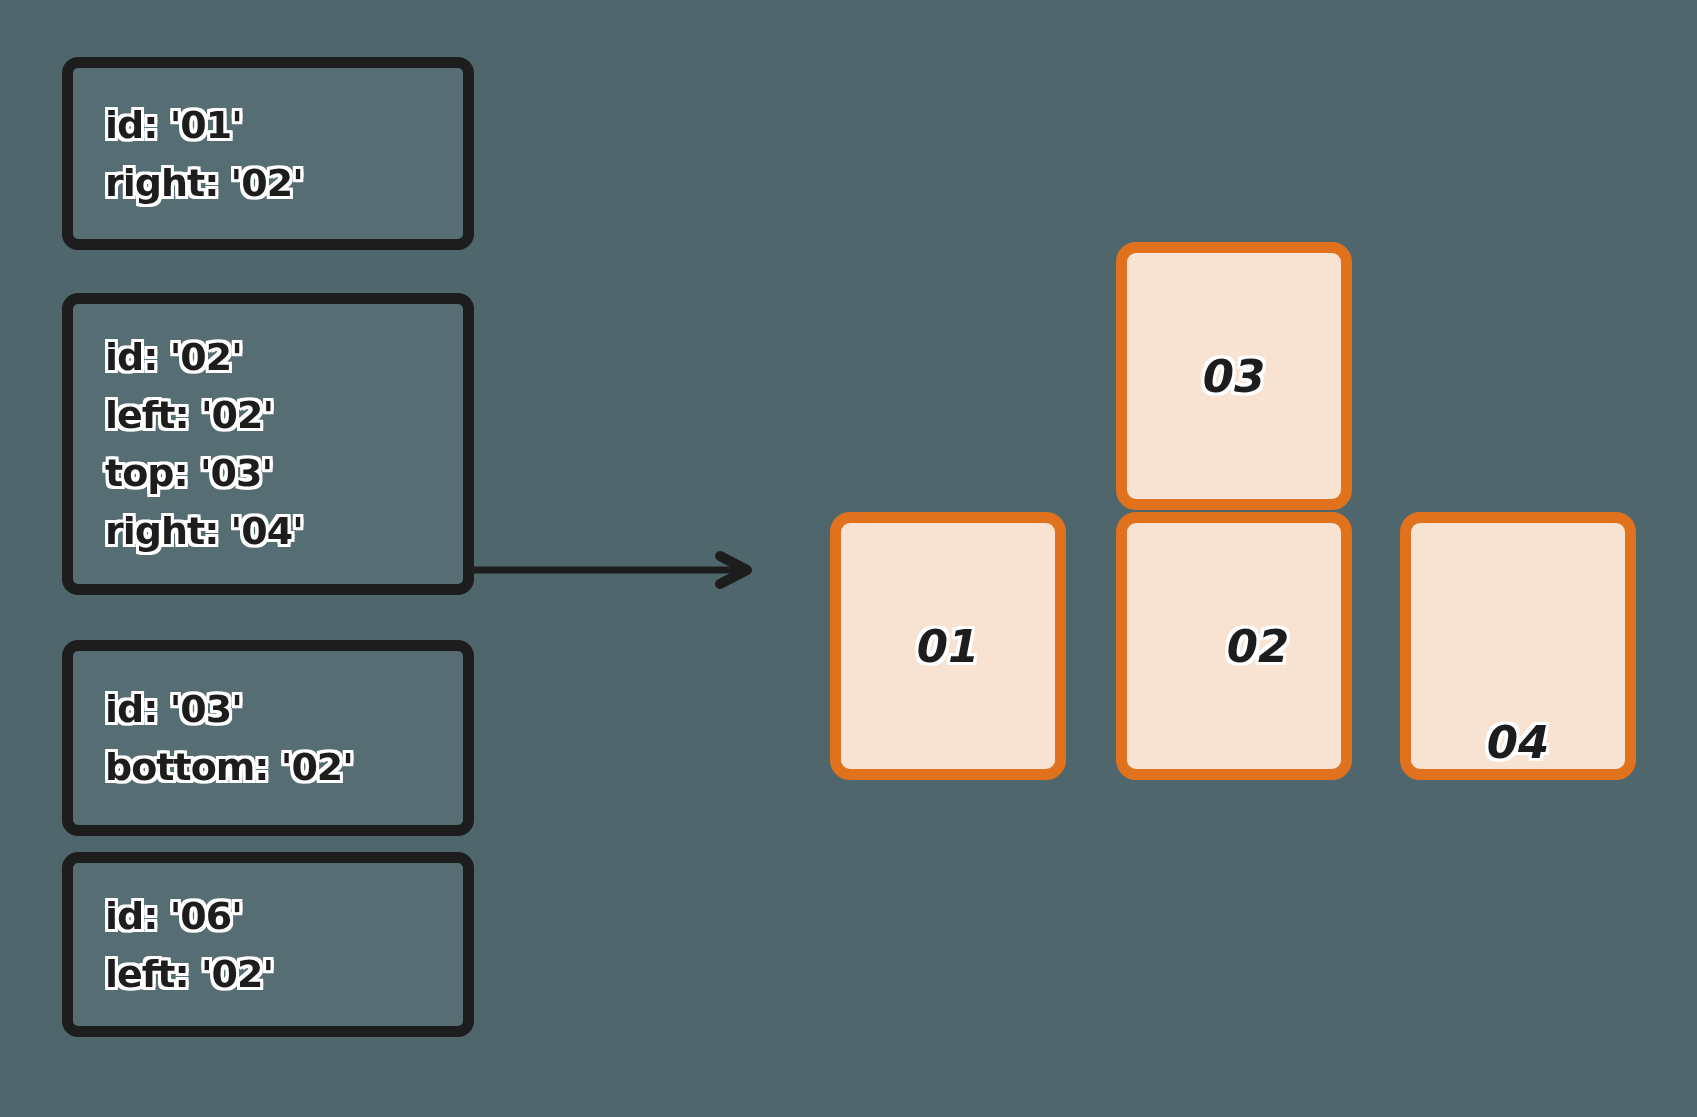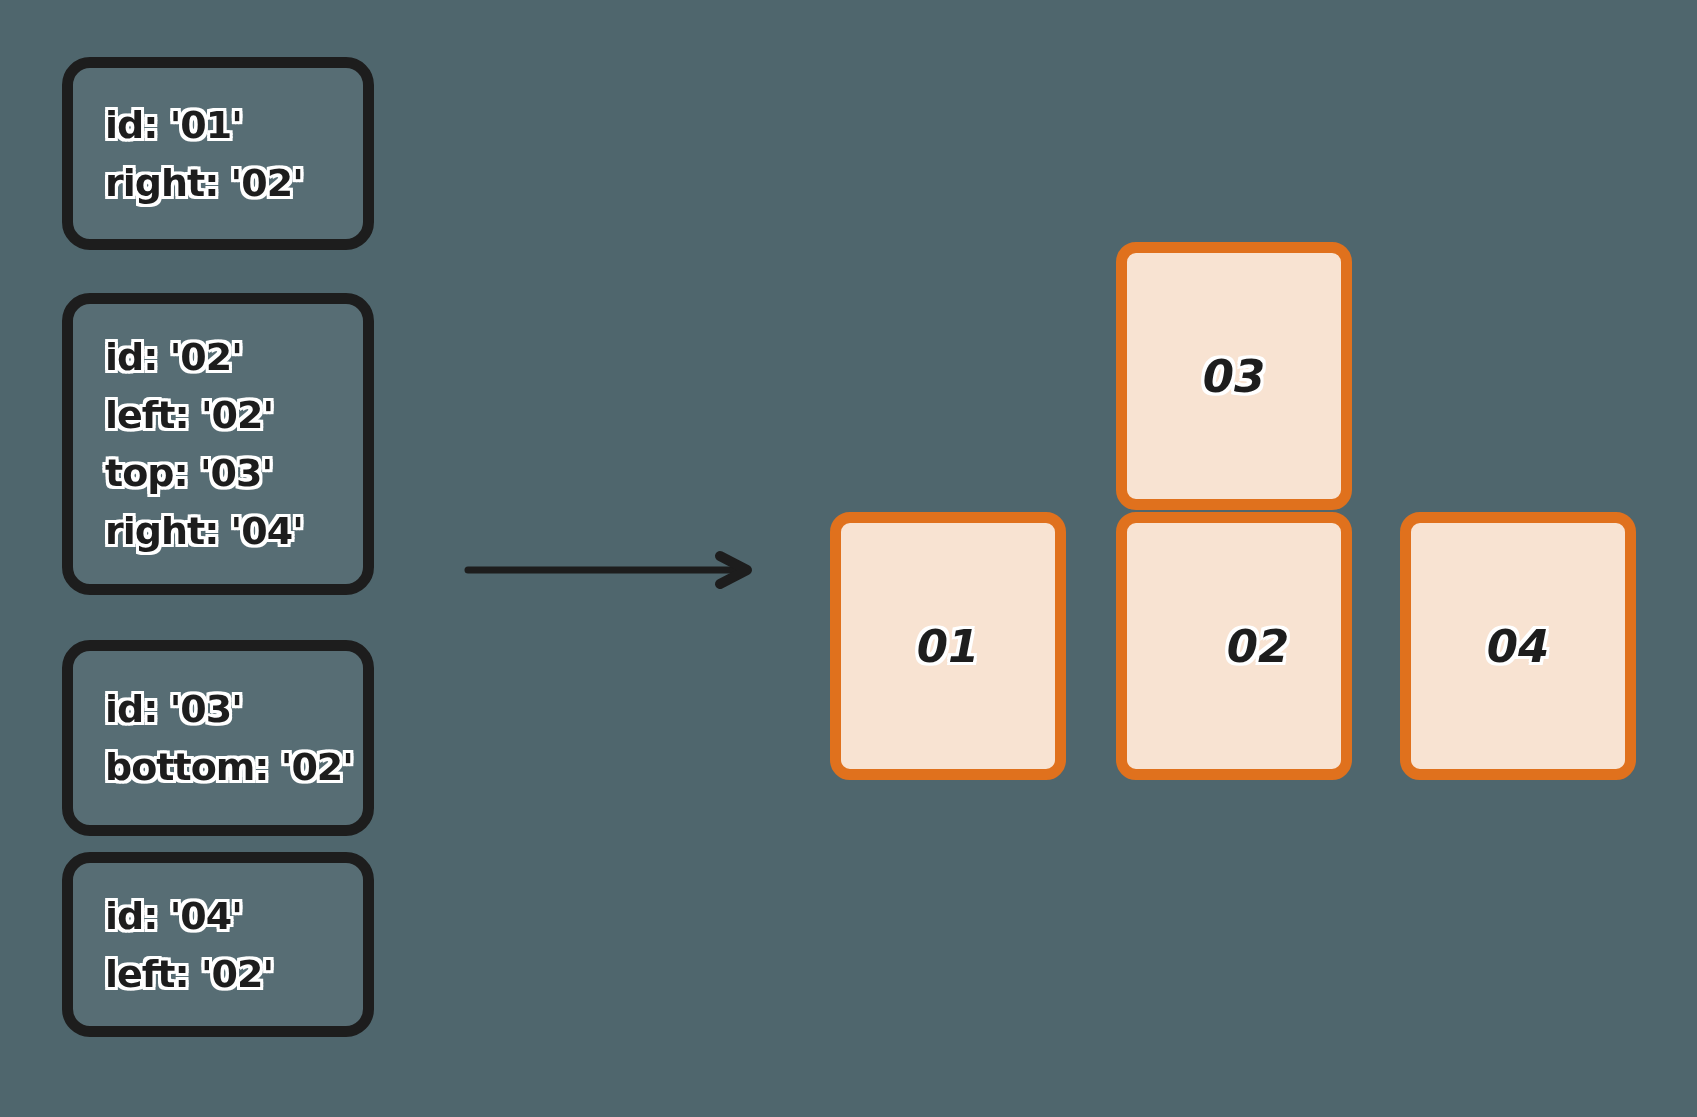--- a/index.html
+++ b/index.html
@@ -21,23 +21,23 @@
   .canvas {
     position: relative;
     width: 1697px;
     height: 1117px;
   }
 
   
   .def-card {
     position: absolute;
     left: 62px;
-    width: 312px;
+    width: 412px;
     border: 11px solid var(--definition-border);
-    border-radius: 28px;
+    border-radius: 16px;
     background: rgba(255, 255, 255, 0.05);
     display: flex;
     flex-direction: column;
     justify-content: center;
     padding-left: 32px;
   }
   .def-card .line {
     font-size: 38px;
     font-weight: 700;
     line-height: 58px;
@@ -89,21 +89,21 @@
     color: var(--text);
     text-shadow:
       -3px -3px 0 var(--text-outline),  0 -3px 0 var(--text-outline),
        3px -3px 0 var(--text-outline), -3px  0   0 var(--text-outline),
        3px  0   0 var(--text-outline), -3px  3px 0 var(--text-outline),
        0    3px 0 var(--text-outline),  3px  3px 0 var(--text-outline);
   }
   #node-card-03 { left: 1116px; top: 242px; }
   #node-card-01 { left: 830px;  top: 512px; }
   #node-card-02 { left: 1116px; top: 512px; padding-left: 48px; }
-  #node-card-04 { left: 1400px; top: 512px; }
+  #node-card-04 { left: 1400px; top: 512px; align-items: flex-end; }
 </style>
 </head>
 <body>
 
 <div class="canvas">
 
   <div class="def-card" id="def-card-1">
     <div class="line">id: '01'</div>
     <div class="line">right: '02'</div>
   </div>
@@ -114,21 +114,21 @@
     <div class="line">top: '03'</div>
     <div class="line">right: '04'</div>
   </div>
 
   <div class="def-card" id="def-card-3">
     <div class="line">id: '03'</div>
     <div class="line">bottom: '02'</div>
   </div>
 
   <div class="def-card" id="def-card-4">
-    <div class="line">id: '04'</div>
+    <div class="line">id: '06'</div>
     <div class="line">left: '02'</div>
   </div>
 
   <svg class="arrow-svg" viewBox="0 0 300 80" aria-hidden="true">
     <line x1="13" y1="40" x2="284" y2="40" stroke-width="7"></line>
     <polyline points="265,26 292,40 265,54" stroke-width="10"></polyline>
   </svg>
 
   <div class="node-card" id="node-card-03">
     <span class="node-label">03</span>

